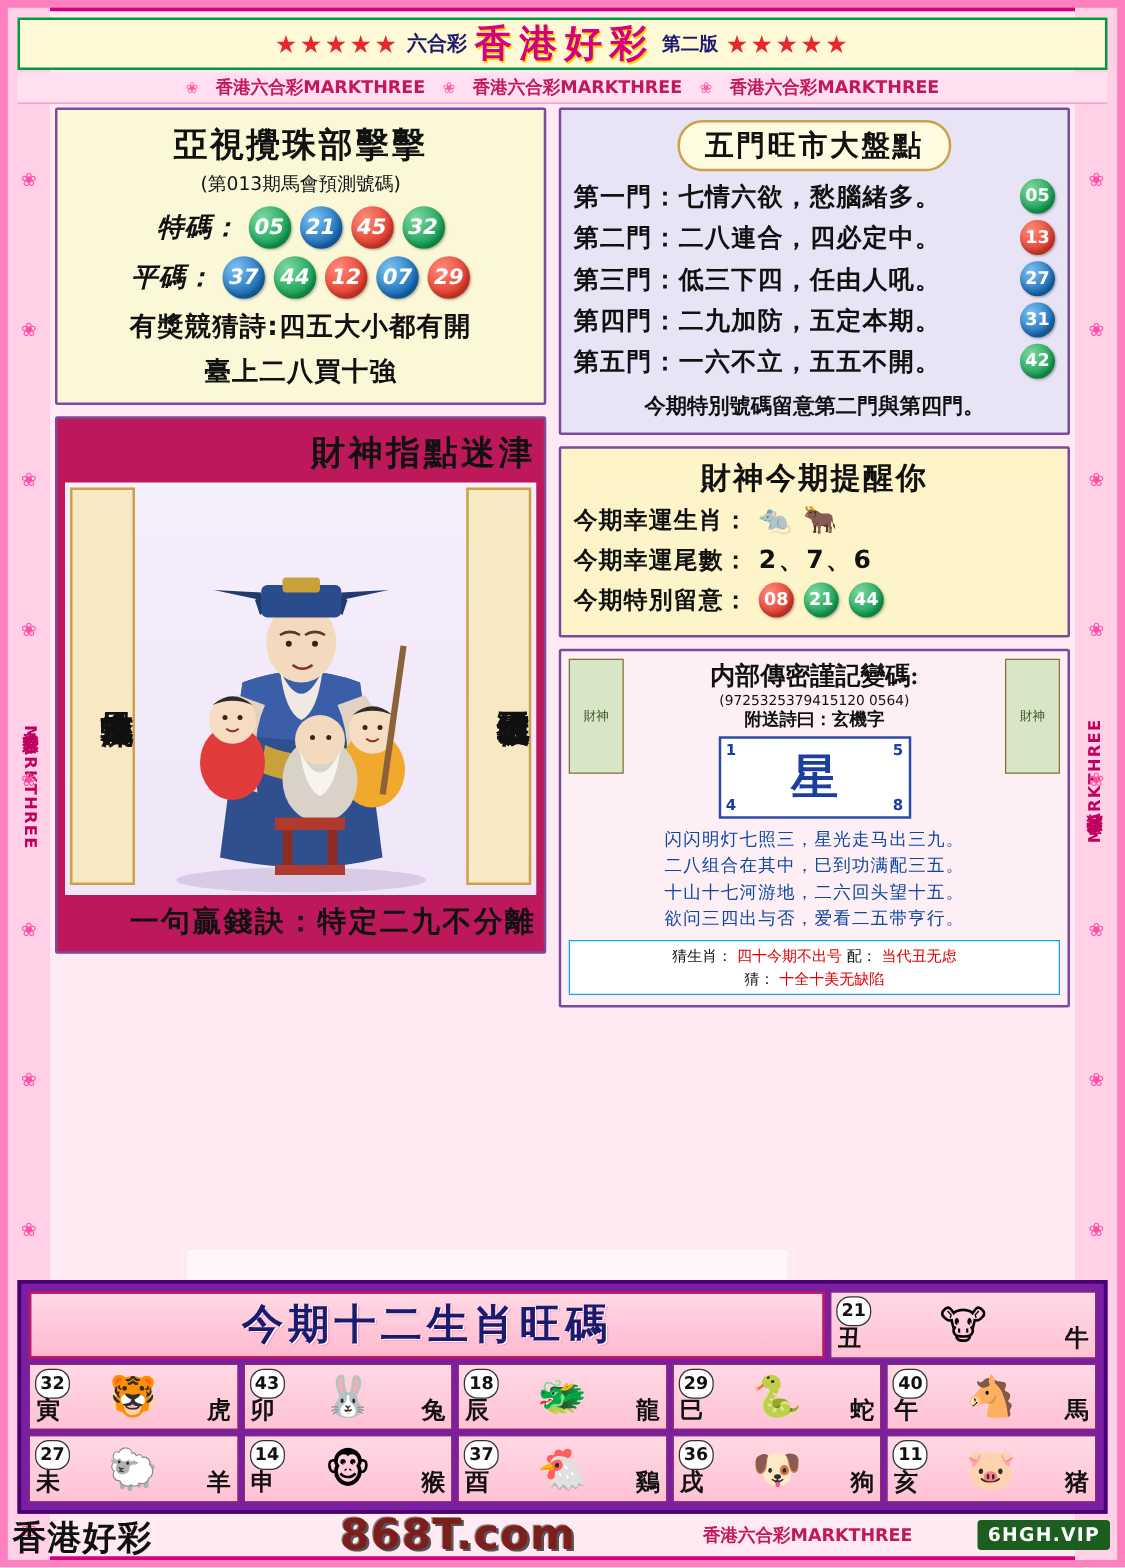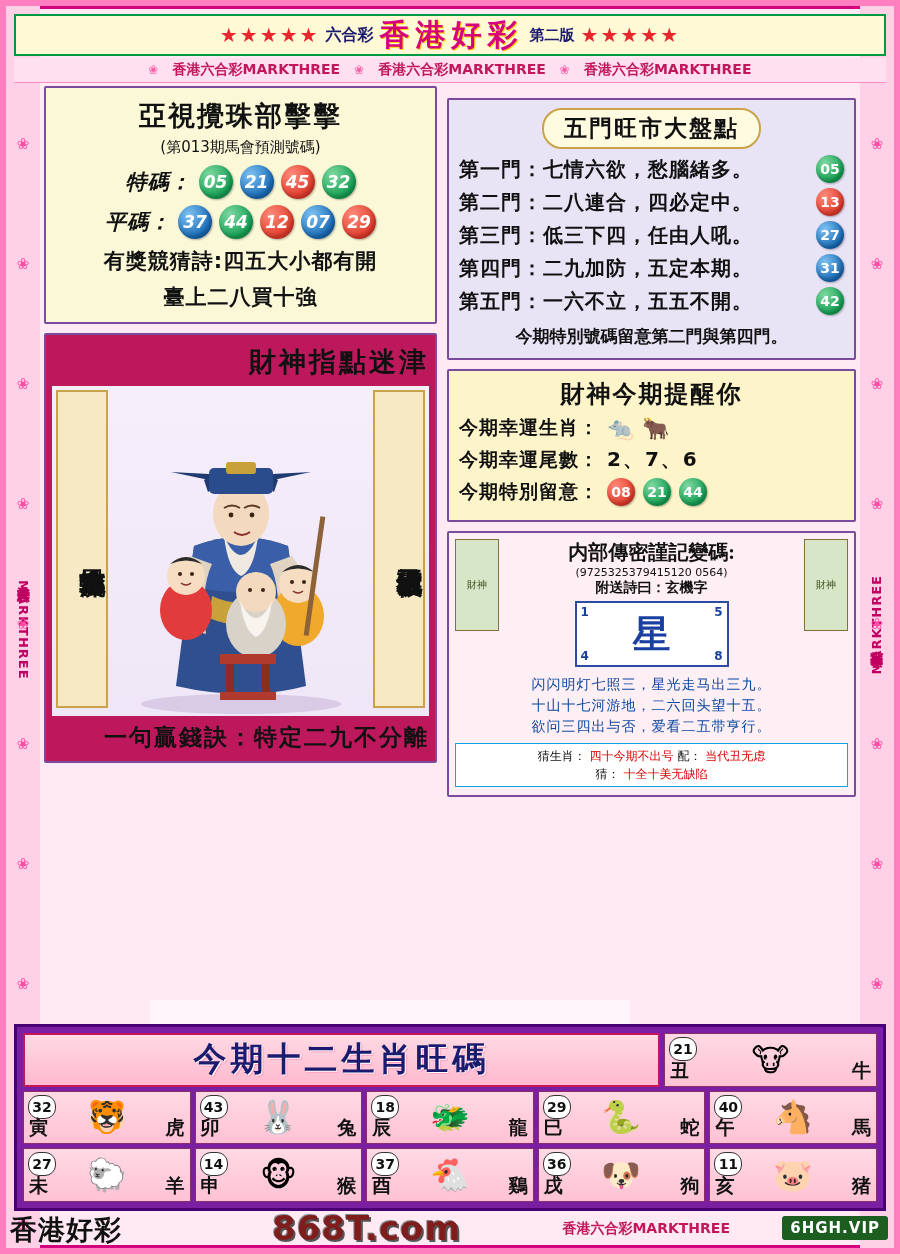--- a/index.html
+++ b/index.html
@@ -67,21 +67,21 @@
     font-size:14px;font-weight:bold;color:#c2185b;
     border-bottom:1px solid #ff8ac0;
   }
   .banner span.fl{color:#ff5ca8;font-size:12px;}
   
   .content{
     position:absolute;left:44px;top:86px;width:812px;height:1150px;
   }
   
   .col-left{position:absolute;left:0;top:0;width:393px;}
-  .col-right{position:absolute;left:403px;top:12px;width:409px;}
+  .col-right{position:absolute;left:403px;top:0;width:409px;}
 
   .box{
     border:2px solid #7a4b9c;
     box-sizing:border-box;
     border-radius:2px;
   }
   
   .box1{
     background:#fbf8d8;
     padding:8px 6px 10px;
@@ -465,20 +465,21 @@
               <span class="n cn3">4</span>
               <span class="n cn4">8</span>
               <span class="c">星</span>
             </div>
           </div>
           <div class="b5-sideimg">財神</div>
         </div>
 
         <div class="poem4">
           <div>闪闪明灯七照三，星光走马出三九。</div>
+          <div>二八组合在其中，巳到功满配三五。</div>
           <div>十山十七河游地，二六回头望十五。</div>
           <div>欲问三四出与否，爱看二五带亨行。</div>
         </div>
 
         <div class="guess-box">
           <div>
             <span class="k">猜生肖：</span>
             <span>四十今期不出号</span>
             <span class="k">配：</span>
             <span>当代丑无虑</span>

